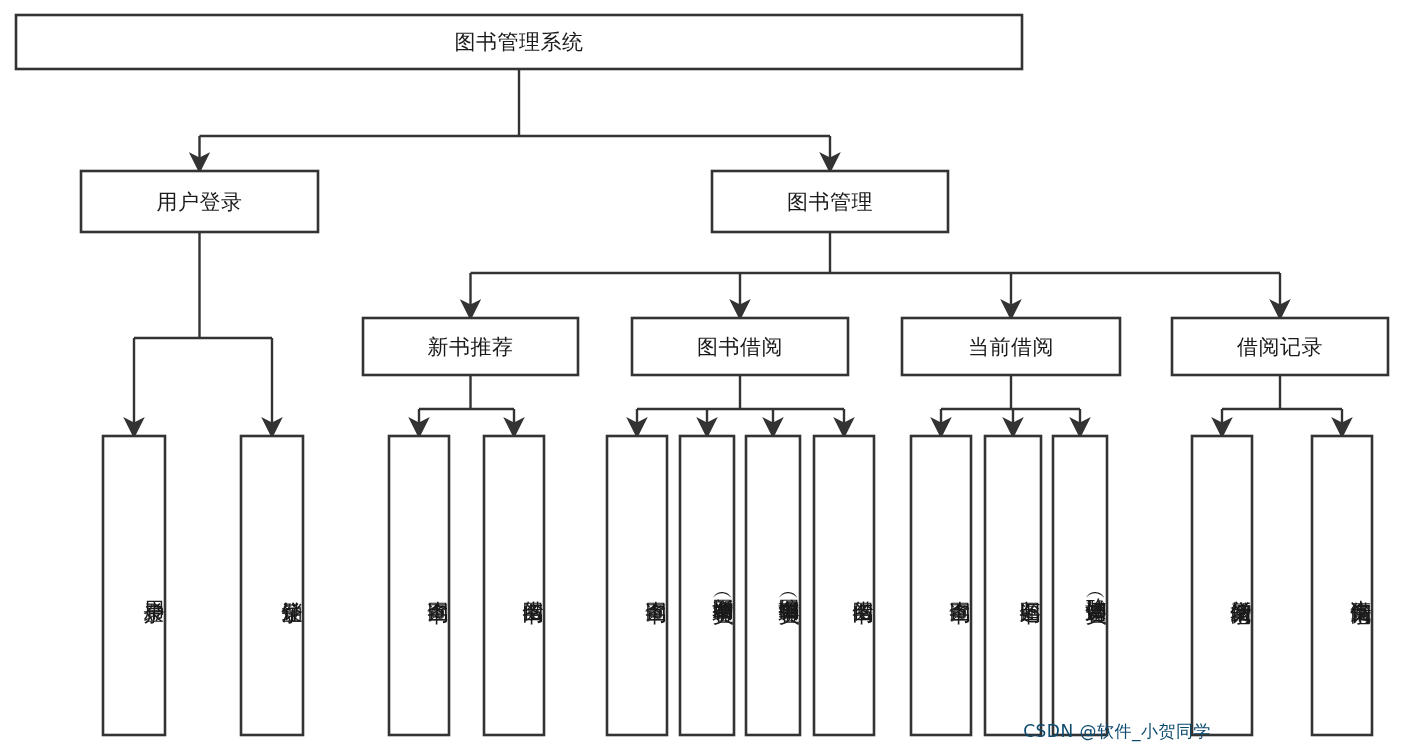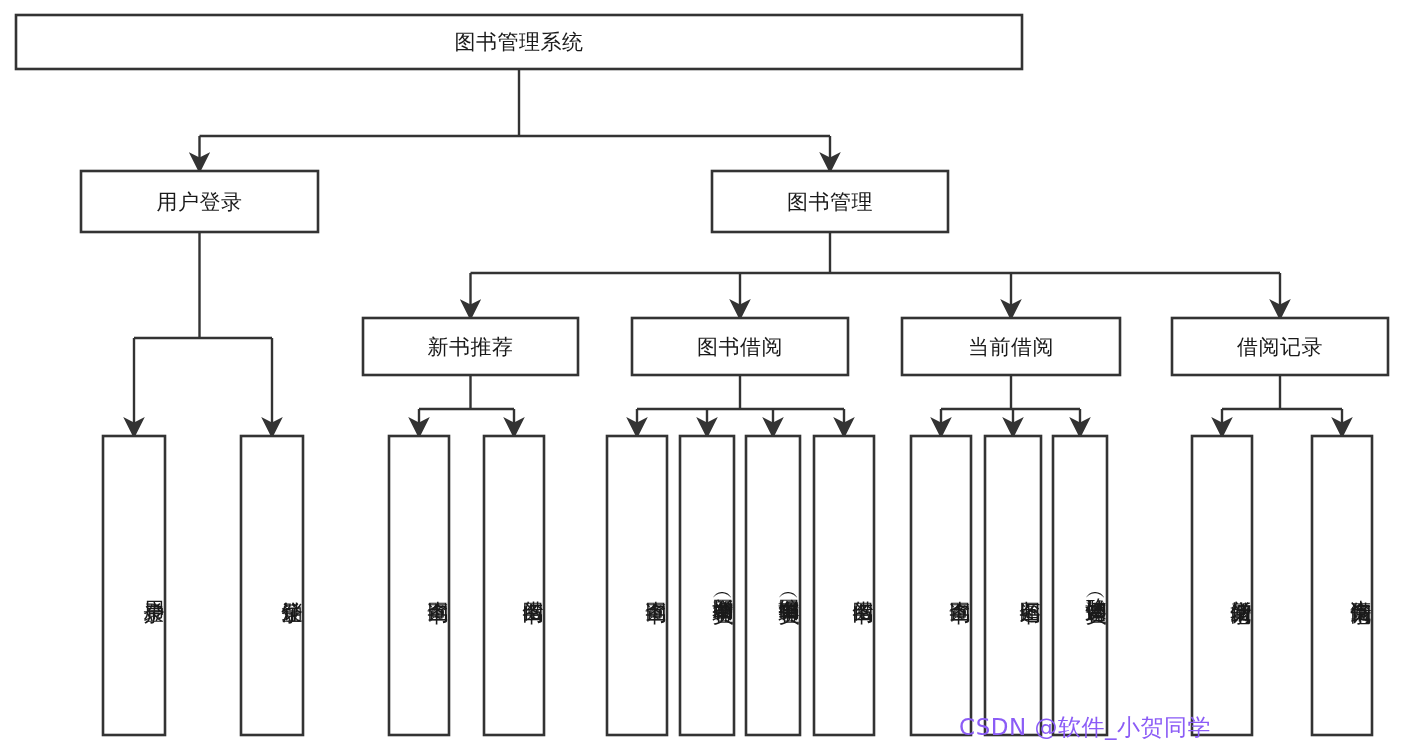--- a/index.html
+++ b/index.html
@@ -64,22 +64,22 @@
     pointer-events: none;
     display: flex;
     align-items: flex-start;
     justify-content: center;
   }
   .watermark {
     position: absolute;
     right: 8px;
     bottom: 4px;
     font-family: "DejaVu Sans", "Liberation Sans", sans-serif;
-    font-size: 23px;
-    color: #8b5cf6;
+    font-size: 17px;
+    color: #0c4a6e;
     letter-spacing: 0.5px;
     white-space: nowrap;
   }
 </style>
 </head>
 <body>
 
 <div id="diagram-root">
 
   <svg class="tree-svg" viewBox="0 0 1405 747" xmlns="http://www.w3.org/2000/svg">

